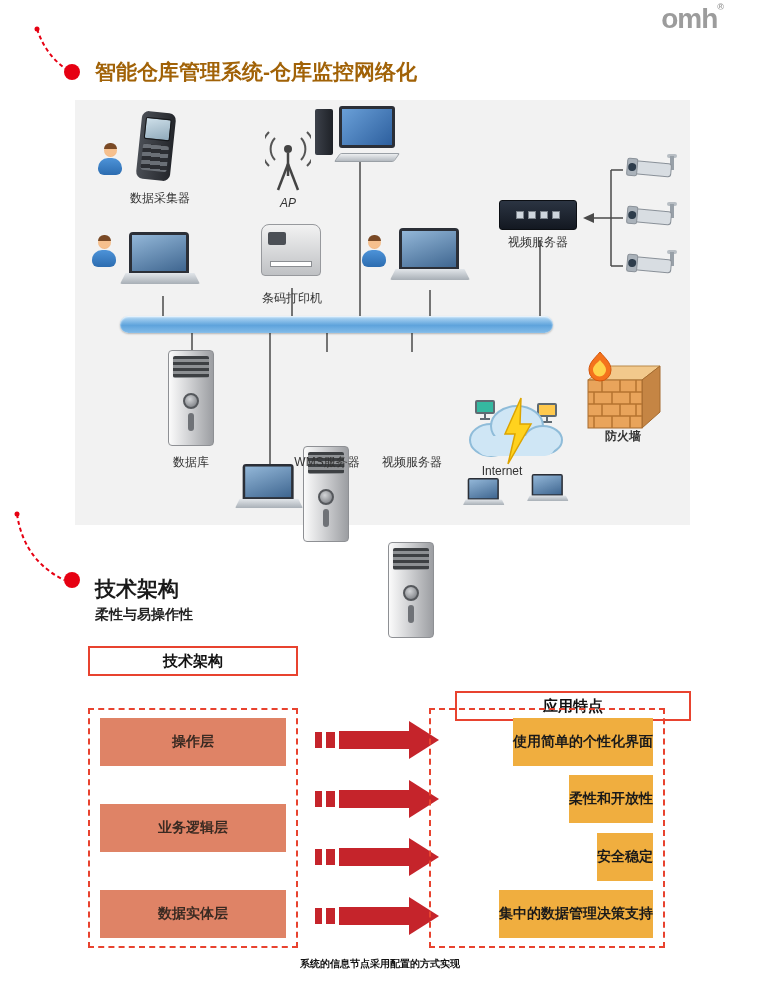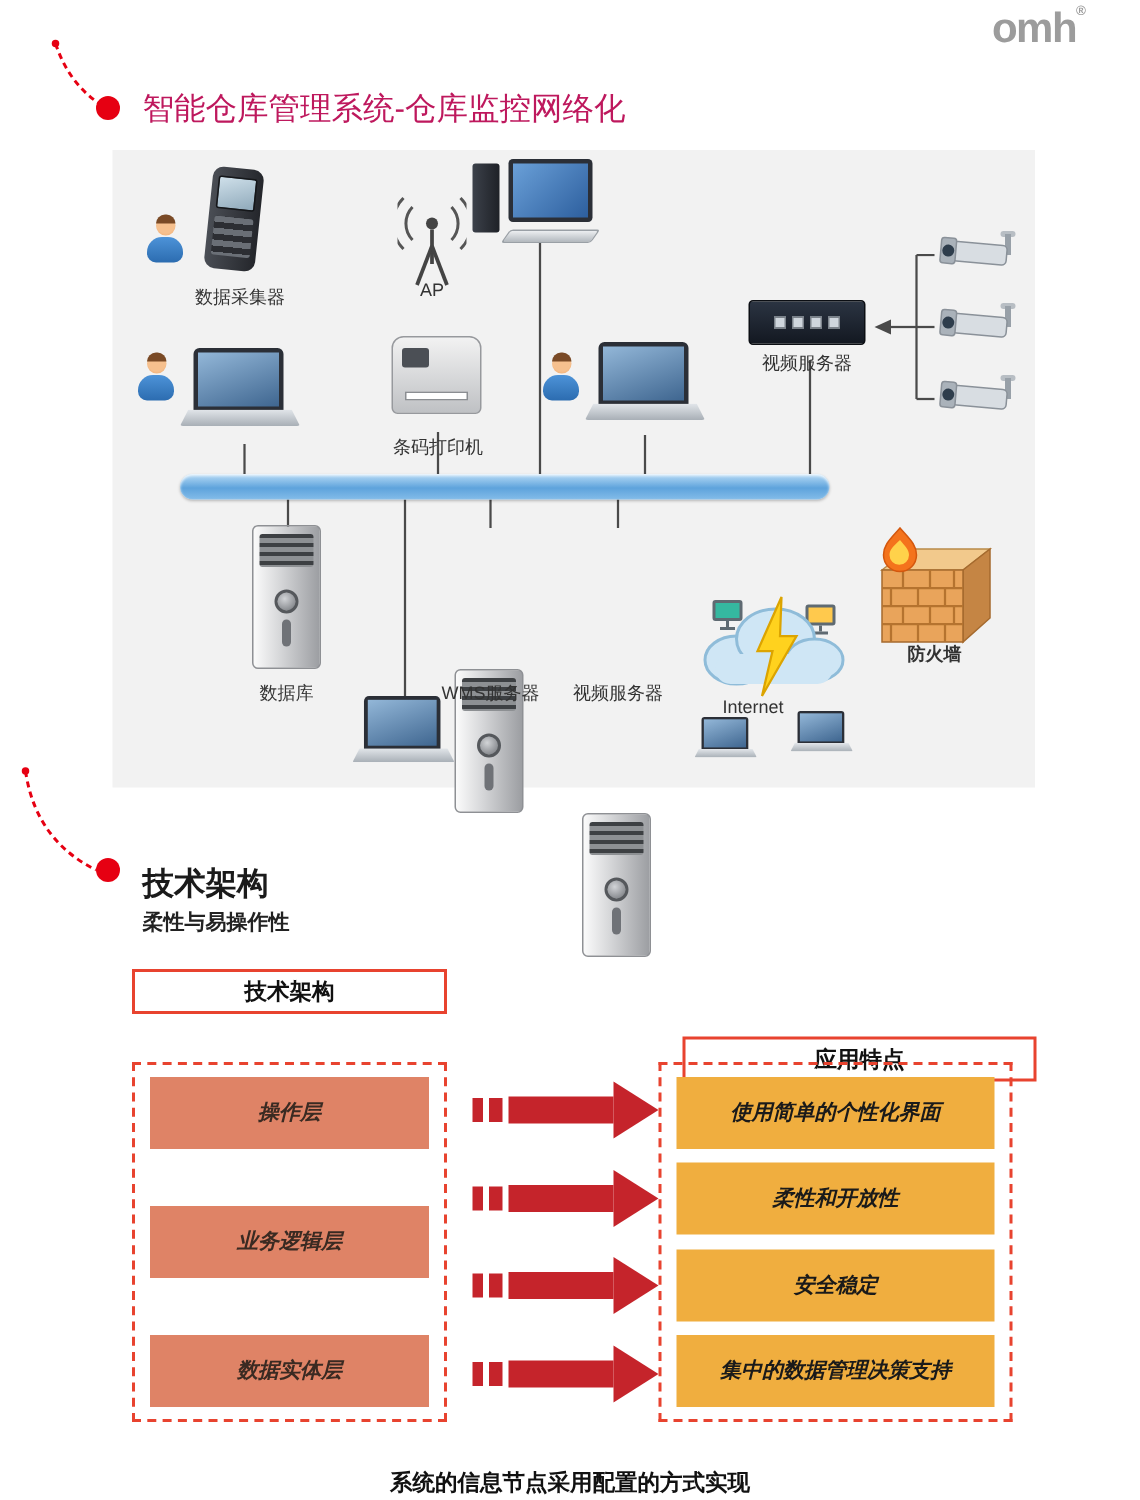--- a/index.html
+++ b/index.html
@@ -8,21 +8,21 @@
 
   
   .logo { position:absolute; right:36px; top:2px; font-size:28px; font-weight:bold; color:#9c9c9c; letter-spacing:-1px; }
   .logo sup { font-size:9px; vertical-align:18px; letter-spacing:0; }
 
   
   .arc { position:absolute; pointer-events:none; }
   .bullet { position:absolute; width:16px; height:16px; border-radius:50%; background:#e60012; }
 
   
-  .s1-title { position:absolute; left:95px; top:58px; font-size:21px; font-weight:normal; color:#be185d; }
+  .s1-title { position:absolute; left:95px; top:58px; font-size:21px; font-weight:bold; color:#a16207; }
 
   
   .diagram { position:absolute; left:75px; top:100px; width:615px; height:425px; background:#f2f2f2; }
   .diagram .lines { position:absolute; left:0; top:0; z-index:1; }
   .dev { position:absolute; z-index:2; }
   .dlabel { position:absolute; z-index:3; font-size:12px; color:#333; text-align:center; }
 
   
   .bus { position:absolute; left:45px; top:216px; width:433px; height:17px; border-radius:9px;
          background:linear-gradient(#b9dcf6,#5ea3dc 55%,#83bce9); box-shadow:inset 0 1px 2px rgba(255,255,255,.9), 0 1px 2px rgba(0,0,0,.25); z-index:2; }
@@ -75,34 +75,34 @@
   .mini .m-scr { width:20px; height:14px; border:2px solid #5f6a72; border-radius:2px; }
   .mini .m-std { width:2px; height:4px; background:#5f6a72; margin:0 auto; }
   .mini .m-base { width:10px; height:2px; background:#5f6a72; margin:0 auto; }
 
   
   .s2-title { position:absolute; left:95px; top:575px; font-size:21px; font-weight:bold; color:#1a1a1a; }
   .s2-subtitle { position:absolute; left:95px; top:606px; font-size:14px; font-weight:bold; color:#222; }
   .hdr { position:absolute; height:30px; background:#fff; border:2px solid #e8432f; display:flex; align-items:center; justify-content:center; font-weight:bold; font-size:15px; color:#111; }
   .hdr-left { left:88px; top:646px; width:210px; }
   .hdr-right { left:455px; top:646px; width:236px;margin-top:45px; }
-  .dash { position:absolute; top:708px; height:240px; border:2px dashed #e8432f; padding:8px 10px; display:flex; flex-direction:column; justify-content:space-between;font-style:italic; }
+  .dash { position:absolute; top:708px; height:240px; border:2px dashed #e8432f; padding:8px 10px; display:flex; flex-direction:column; justify-content:space-between; }
   .dash-left { left:88px; width:210px; }
-  .dash-right { left:439px; width:236px; }
+  .dash-right { left:429px; width:236px;align-items:flex-end; }
   .layer-box { height:48px; display:flex; align-items:center; justify-content:center; font-size:14px; font-weight:bold; }
   .layer-box.left { background:#df8366; color:#3a2a22; }
   .layer-box.right { background:#f0ae3f; color:#1a1a1a; }
   .arrows { position:absolute; left:298px; top:708px; width:157px; height:240px; padding:8px 0; display:flex; flex-direction:column; justify-content:space-between; }
   .arrow-row { height:48px; display:flex; align-items:center; justify-content:center; }
   .a-seg { width:7px; height:16px; background:#c5242b; margin-right:4px; }
   .a-seg.s2 { width:9px; }
   .a-shaft { width:70px; height:18px; background:#c5242b; }
   .a-head { width:0; height:0; border-left:30px solid #c5242b; border-top:19px solid transparent; border-bottom:19px solid transparent; }
 
-  .caption { position:absolute; left:0; top:957px; width:100%; text-align:center; font-size:15px; font-weight:600; color:#111;margin-top:22px; }
+  .caption { position:absolute; left:0; top:957px; width:100%; text-align:center; font-size:10px; font-weight:600; color:#111; }
 </style>
 </head>
 <body>
 
 <div class="page">
 
   <div class="logo"><span>omh</span><sup>®</sup></div>
 
   <svg class="arc" style="left:28px;top:22px;" width="60" height="60">
     <circle cx="9" cy="7" r="2.5" fill="#e60012"></circle>
@@ -154,21 +154,21 @@
         <path d="M36 18 a 16 16 0 0 1 0 22"></path>
         <path d="M42 12 a 24 24 0 0 1 0 34"></path>
       </g>
       <circle cx="23" cy="29" r="4" fill="#444"></circle>
       <g stroke="#444" stroke-width="2.5">
         <line x1="23" y1="33" x2="23" y2="56"></line>
         <line x1="23" y1="44" x2="13" y2="70"></line>
         <line x1="23" y1="44" x2="33" y2="70"></line>
       </g>
     </svg>
-    <div class="dlabel" style="left:190px;top:86px;width:46px;">AP</div>
+    <div class="dlabel" style="left:190px;top:96px;width:46px;font-style:italic;">AP</div>
 
     <div class="dev desktop" style="left:240px;top:6px;">
       <div class="dt-tower"></div>
       <div class="dt-monitor">
           <div class="dt-screen"></div>
         </div>
       <div class="dt-kb"></div>
     </div>
 
     <div class="dev person" style="left:16px;top:136px;">

